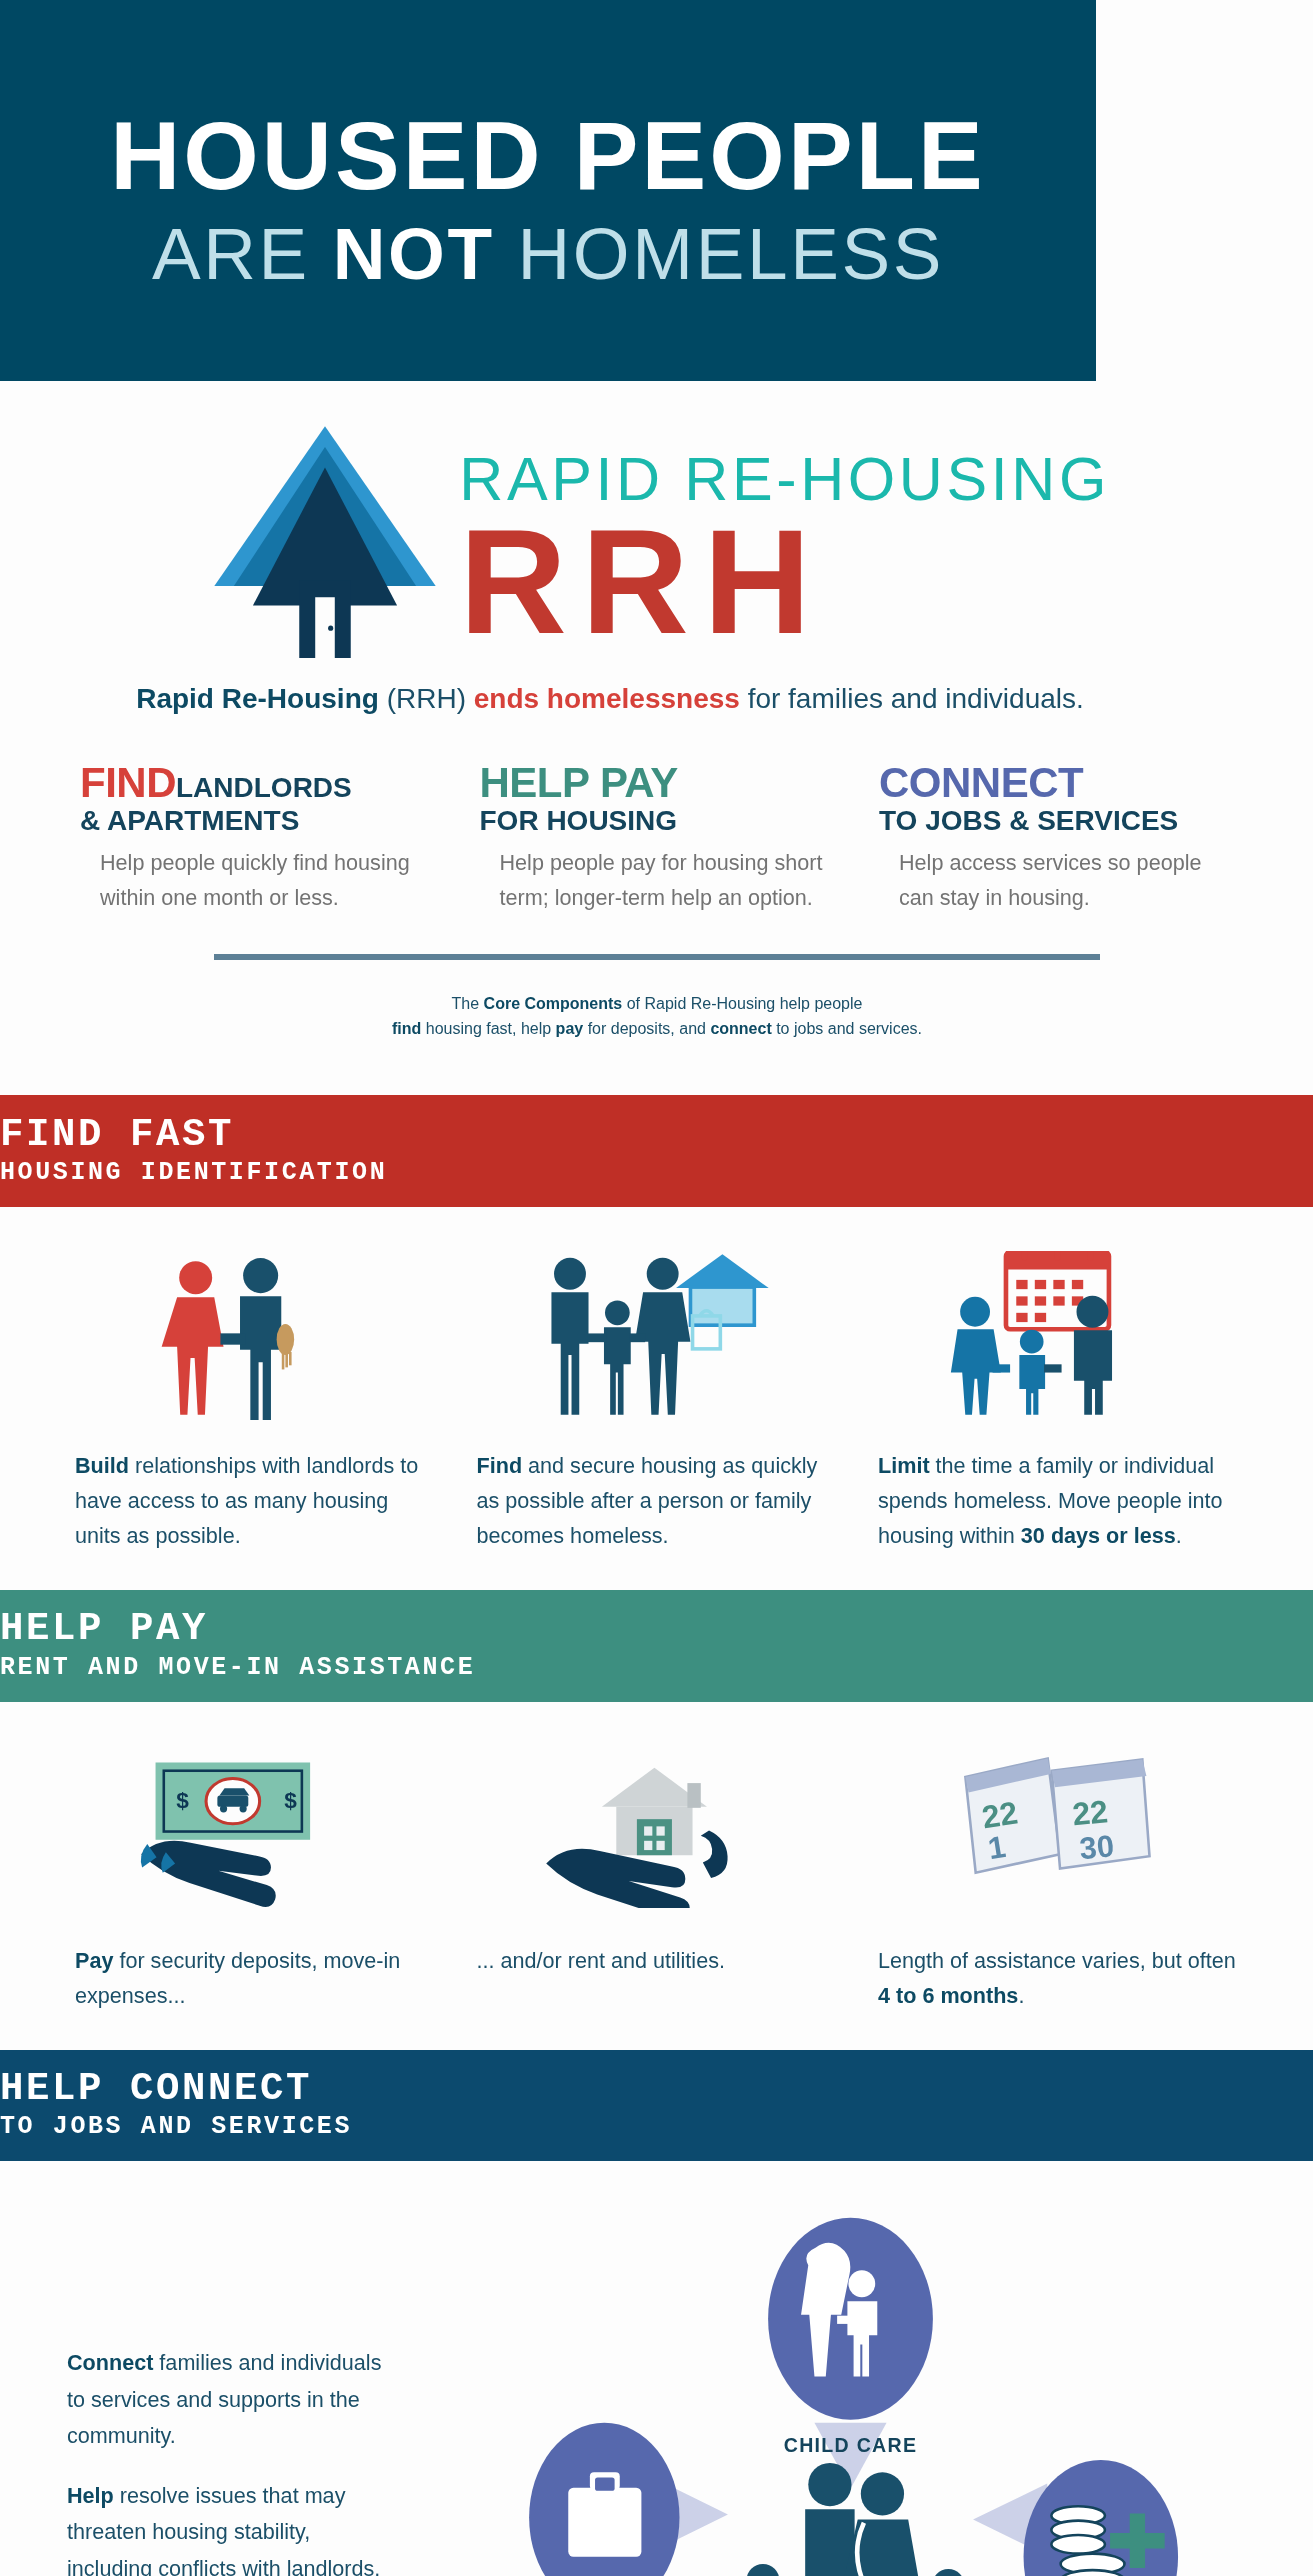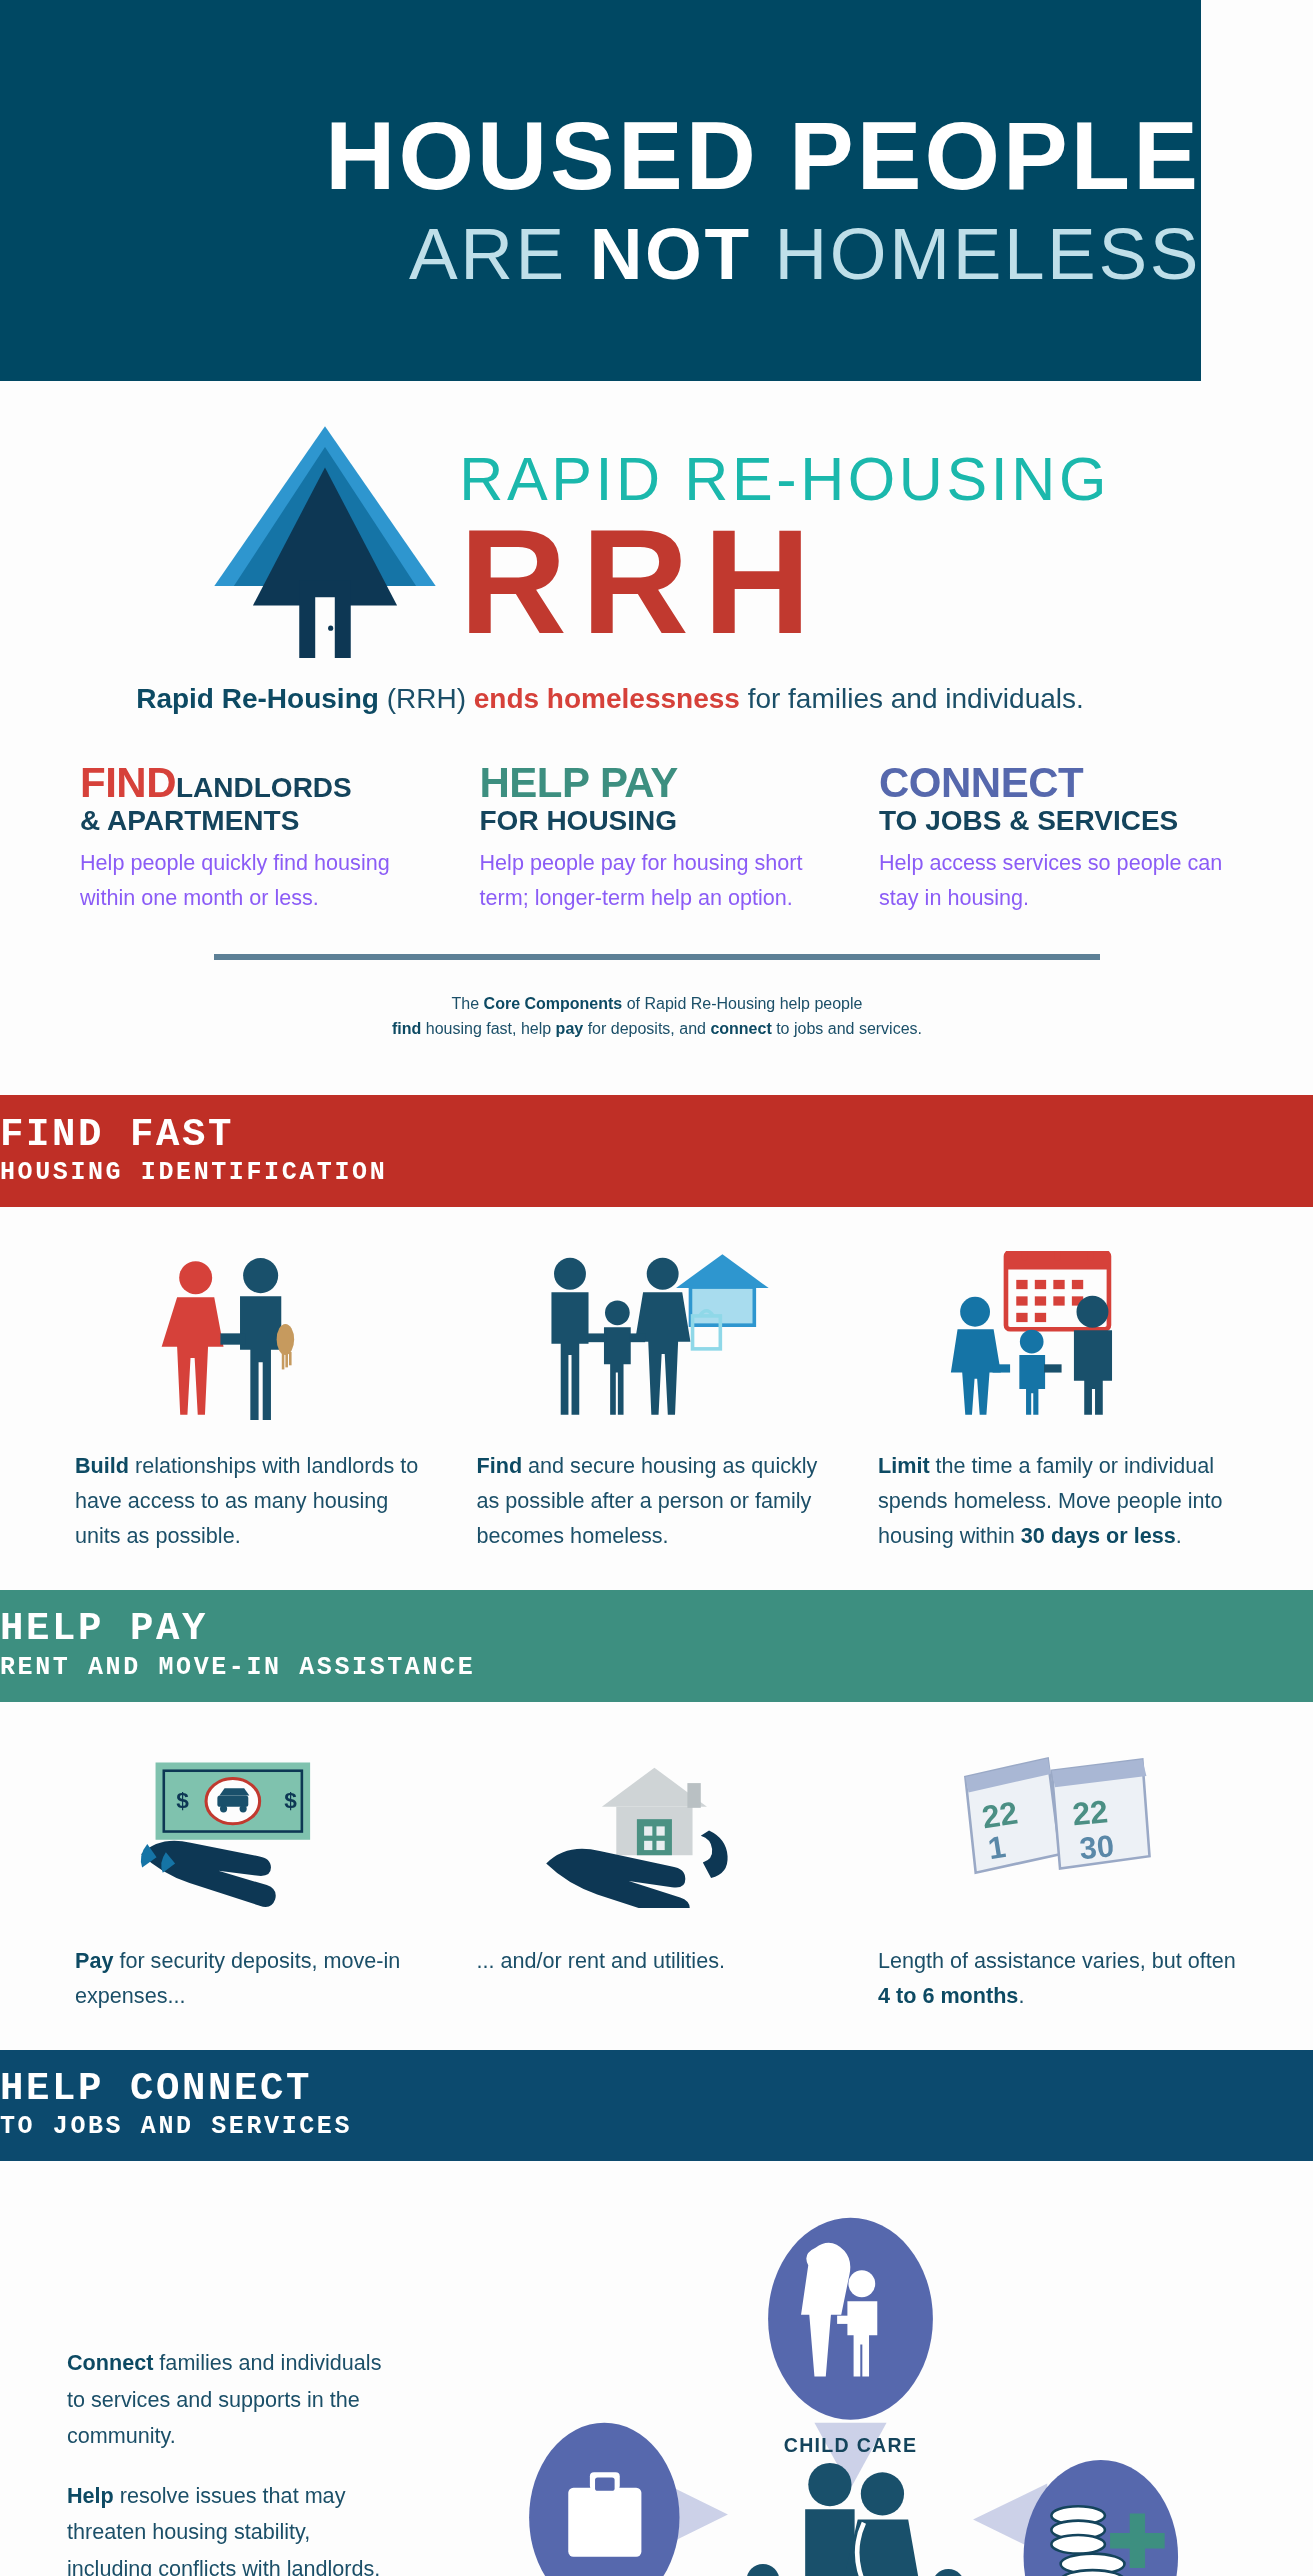--- a/index.html
+++ b/index.html
@@ -13,26 +13,26 @@
   #page {
     width: 1314px;
     height: 3849px;
     position: relative;
     background: #fdfdfd;
     overflow: hidden;
   }
 
   
   .header {
-    width: 1201px;
+    width: 1096px;
     height: 381px;
     background: #004863;
     display: flex;
     flex-direction: column;
-    align-items: flex-end;
+    align-items: center;
     justify-content: center;
     padding-top: 16px;
   }
   .header-title {
     color: #ffffff;
     font-size: 97px;
     font-weight: bold;
     letter-spacing: 3.1px;
     line-height: 1;
     text-align: center;
@@ -114,22 +114,23 @@
   }
   .intro-line2 {
     font-size: 28px;
     font-weight: bold;
     color: #14445c;
     display: block;
     margin-top: 2.1px;
   }
   .intro-body {
     font-size: 21.6px;
-    color: #8b5cf6;
+    color: #737373;
     line-height: 1.62;
+    margin-left: 20px;
   }
 
   
   .divider {
     width: 886px;
     height: 6.7px;
     background: #5d8096;
     margin: 38px auto 0;
   }
 

